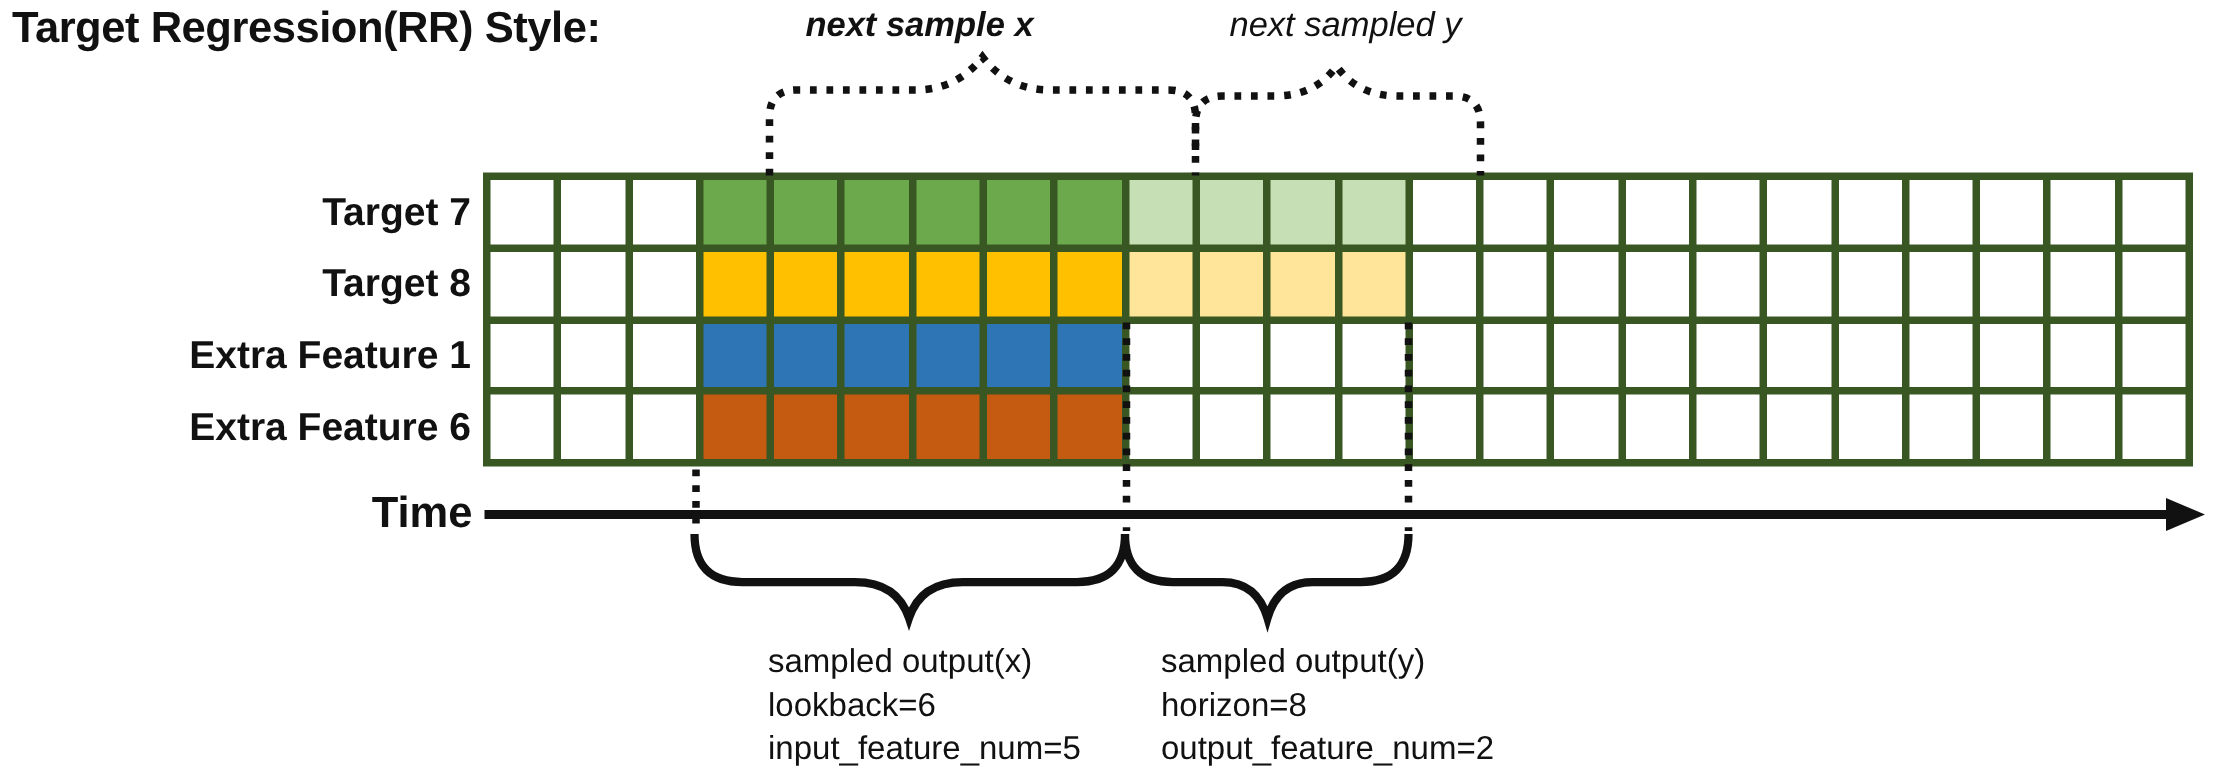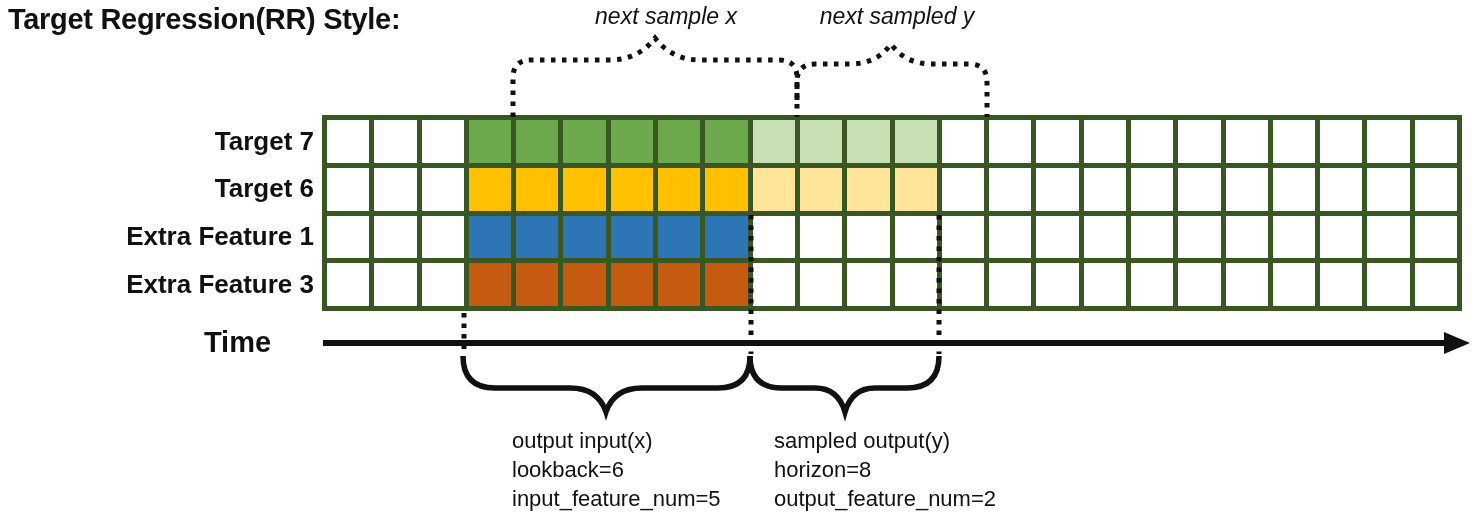--- a/index.html
+++ b/index.html
@@ -8,35 +8,35 @@
     font-family:"Liberation Sans",sans-serif;color:#111;overflow:hidden;
   }
   #title{
     position:absolute;left:8px;top:3px;font-size:29px;font-weight:bold;
     letter-spacing:-0.3px;white-space:nowrap;
   }
   .top-label{
     position:absolute;top:3px;font-size:23px;font-style:italic;font-weight:500;
     transform:translateX(-50%);white-space:nowrap;
   }
-  #next-sample-x-label{left:666px;}
+  #next-sample-x-label{left:613px;font-weight:bold;}
   #next-sample-y-label{left:897px;}
   #grid{
     position:absolute;left:322px;top:115px;width:1130px;height:186px;
     padding:5px;display:grid;gap:5px;
     grid-template-columns:repeat(24,1fr);grid-template-rows:repeat(4,1fr);
   }
   .cell{width:100%;height:100%;}
   .row-label{
     position:absolute;left:0;width:314px;height:43px;
     display:flex;align-items:center;justify-content:flex-end;
     font-size:26px;font-weight:bold;white-space:nowrap;
   }
   #time-label{
-    position:absolute;left:160px;top:326px;width:155px;text-align:center;
+    position:absolute;left:160px;top:326px;width:155px;text-align:right;
     font-size:29px;font-weight:bold;
   }
   #overlay{position:absolute;left:0;top:0;pointer-events:none;}
   .anno-block{
     position:absolute;top:426px;font-size:22px;line-height:29px;
     font-weight:500;white-space:nowrap;
   }
   #anno-input{left:512px;}
   #anno-output{left:774px;}
 </style>
@@ -45,23 +45,23 @@
 
 <div id="canvas">
 
   <div id="title">Target Regression(RR) Style:</div>
 
   <div id="next-sample-x-label" class="top-label">next sample x</div>
   <div id="next-sample-y-label" class="top-label">next sampled y</div>
 
   <div id="row-labels">
       <div class="row-label" style="top: 119.5px;">Target 7</div>
-      <div class="row-label" style="top: 167.25px;">Target 6</div>
+      <div class="row-label" style="top: 167.25px;">Target 8</div>
       <div class="row-label" style="top: 215px;">Extra Feature 1</div>
-      <div class="row-label" style="top: 262.75px;">Extra Feature 3</div>
+      <div class="row-label" style="top: 262.75px;">Extra Feature 6</div>
     </div>
 
   <div id="grid" style="background: rgb(56, 87, 35);">
       <div class="cell" style="background: rgb(255, 255, 255);"></div>
       <div class="cell" style="background: rgb(255, 255, 255);"></div>
       <div class="cell" style="background: rgb(255, 255, 255);"></div>
       <div class="cell" style="background: rgb(108, 169, 76);"></div>
       <div class="cell" style="background: rgb(108, 169, 76);"></div>
       <div class="cell" style="background: rgb(108, 169, 76);"></div>
       <div class="cell" style="background: rgb(108, 169, 76);"></div>
@@ -170,21 +170,21 @@
 
     <line x1="323" y1="343" x2="1448" y2="343" stroke="#111" stroke-width="6"></line>
     <polygon points="1444,332 1444,354 1470,343" fill="#111"></polygon>
 
     <path d="M463,356 Q463,388 495,388 L570,388 Q598,388 606,412 Q614,388 642,388 L718,388 Q750,388 750,356" fill="none" stroke="#111" stroke-width="5.5"></path>
 
     <path d="M750,356 Q750,388 782,388 L815,388 Q838,388 845,412 Q852,388 875,388 L907,388 Q939,388 939,356" fill="none" stroke="#111" stroke-width="5.5"></path>
   </svg>
 
   <div id="anno-input" class="anno-block">
-    <div>output input(x)</div>
+    <div>sampled output(x)</div>
     <div>lookback=6</div>
     <div>input_feature_num=5</div>
   </div>
 
   <div id="anno-output" class="anno-block">
     <div>sampled output(y)</div>
     <div>horizon=8</div>
     <div>output_feature_num=2</div>
   </div>
 

